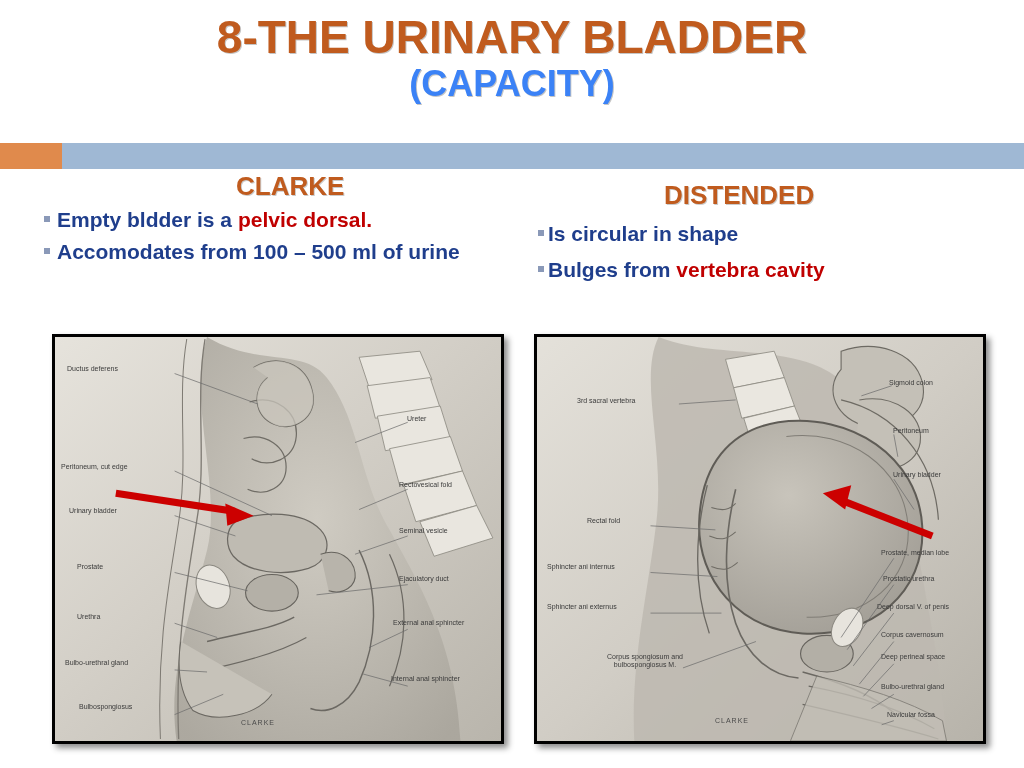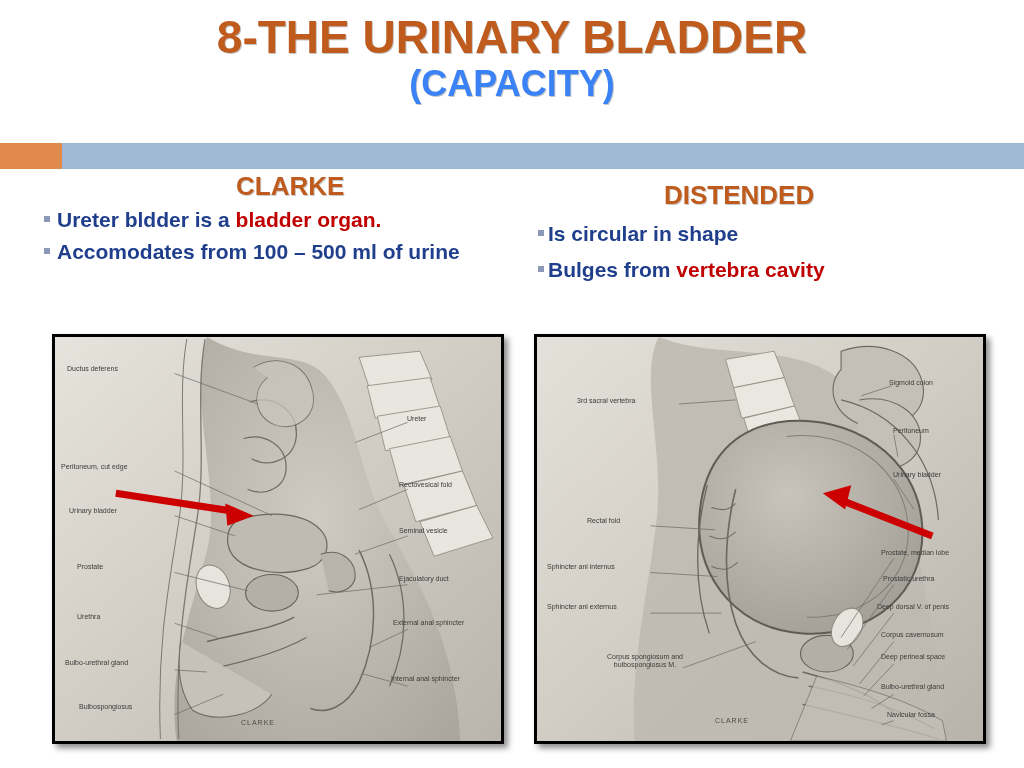--- a/index.html
+++ b/index.html
@@ -95,21 +95,21 @@
     <div class="bar-orange"></div>
     <div class="bar-blue"></div>
   </div>
 
   <div class="col-head left">CLARKE</div>
 
   <div class="col-head right">DISTENDED</div>
 
   <div class="bullets left">
     <div class="bullet-row">
-      <span class="bsq"></span><span>Ureter bldder is a </span><span class="hl">bladder organ.</span>
+      <span class="bsq"></span><span>Empty bldder is a </span><span class="hl">pelvic dorsal.</span>
     </div>
     <div class="bullet-row">
       <span class="bsq"></span><span>Accomodates from 100 – 500 ml of urine</span>
     </div>
   </div>
 
   <div class="bullets right">
     <div class="bullet-row">
       <span class="bsq"></span><span>Is circular in shape</span>
     </div>

